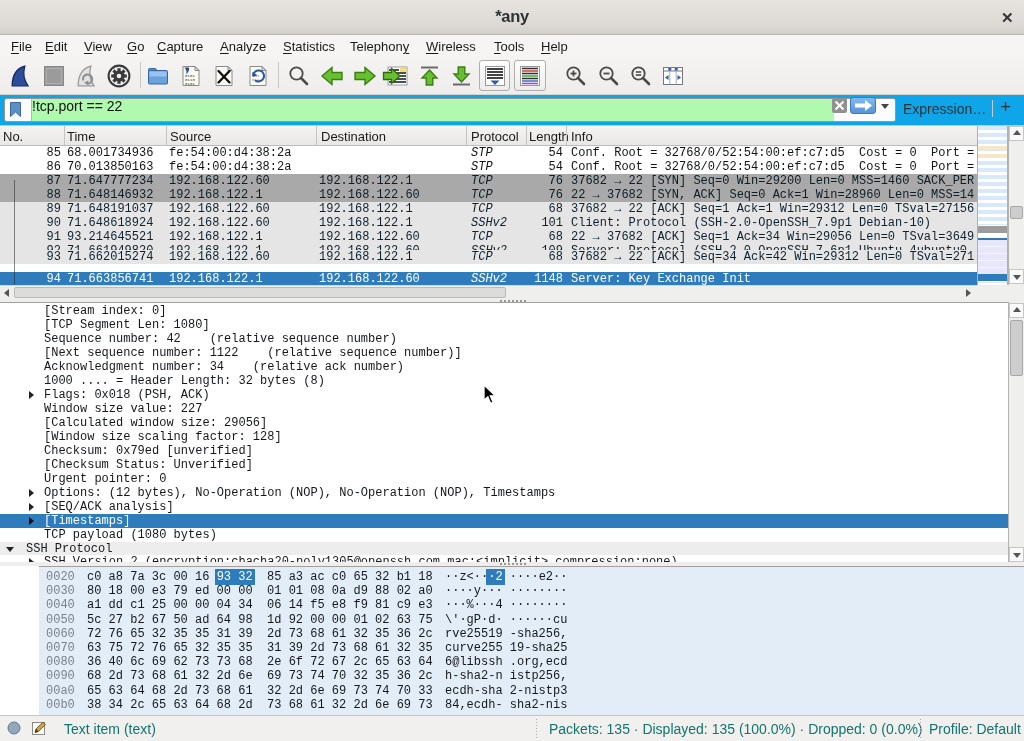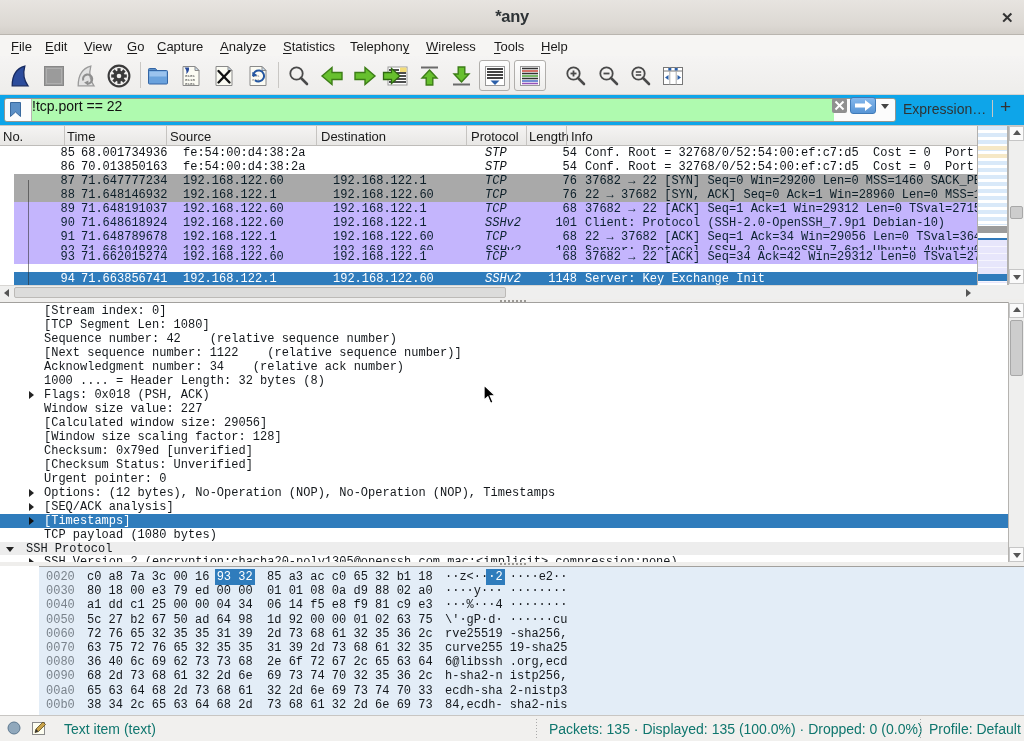--- a/index.html
+++ b/index.html
@@ -29,33 +29,33 @@
 #fgo{left:850px;top:2px;width:26px;height:17px;background:linear-gradient(#85b8ec,#5795d6);border:1px solid #3f7ab8;border-radius:3px;box-sizing:border-box;}
 #fcaret{left:881px;top:9px;width:0;height:0;border:4px solid transparent;border-top:5px solid #444;}
 #fexpr{left:903px;top:6px;font-size:14px;color:#2e3436;}
 #fsep{left:992px;top:5px;width:1px;height:17px;background:#c9c7c4;}
 #fplus{left:1000px;top:1px;font-size:19px;color:#333;font-weight:400;}
 
 #plheader{left:0;top:126px;width:977px;height:20px;background:linear-gradient(#f5f4f3,#e8e7e5);
   border-bottom:1px solid #bebcb9;box-sizing:border-box;}
 #plheader span{position:absolute;top:3px;font-size:13px;color:#1a1a1a;}
 .hsep{position:absolute;top:0;width:1px;height:19px;background:#c6c4c1;}
-#plrows{left:0;top:146px;width:977px;height:140px;margin-left:14px;}
+#plrows{left:0;top:146px;width:977px;height:140px;}
 .prow{position:absolute;left:0;width:977px;height:14px;font-size:12px;line-height:14px;white-space:pre;}
 .prow span{position:absolute;font-family:"Liberation Mono",monospace;}
 .prow .no{left:0;width:61px;text-align:right;}
 .prow .tm{left:67px;}
 .prow .sr{left:169px;}
 .prow .ds{left:319px;}
 .prow .pr{left:471px;font-style:italic;}
 .prow .ln{left:505px;width:58px;text-align:right;}
 .prow .in{left:571px;width:404px;overflow:hidden;}
 .rw{background:#fff;color:#101418;}
 .rg{background:#a9a9a9;color:#0c1e28;}
-.rl{background:#c4b5fd;color:#0c2231;padding-left:42px;}
+.rl{background:#e5e5e5;color:#0c2231;padding-left:42px;}
 .rs{background:#2f7cbc;color:#fff;}
 
 #minimap{left:977px;top:126px;width:31px;height:159px;border-left:1px solid #b2b0ad;border-right:1px solid #b2b0ad;box-sizing:border-box;background:#fff;}
 .sb{background:#efefee;}
 .sbtn{position:absolute;background:#fafafa;border:1px solid #c6c6c6;box-sizing:border-box;}
 .tri{position:absolute;width:0;height:0;border:4px solid transparent;}
 .thumb{position:absolute;background:#cdcdcd;border:1px solid #a8a8a8;border-radius:2px;box-sizing:border-box;}
 
 #details{left:0;top:302px;width:1008px;height:260px;background:#fff;border-top:1px solid #a2a09d;box-sizing:border-box;overflow:hidden;}
 .dline{position:absolute;left:0;width:1008px;height:14px;font-size:12px;line-height:14px;color:#14181c;white-space:pre;}
@@ -294,21 +294,21 @@
     <div class="hsep" style="left:566px"></div>
   </div>
 
   <div class="abs" id="plrows">
     <div class="prow rw" style="top:0px"><span class="no">85</span><span class="tm">68.001734936</span><span class="sr">fe:54:00:d4:38:2a</span><span class="pr">STP</span><span class="ln">54</span><span class="in">Conf. Root = 32768/0/52:54:00:ef:c7:d5  Cost = 0  Port = 0x8005</span></div>
     <div class="prow rw" style="top:14px"><span class="no">86</span><span class="tm">70.013850163</span><span class="sr">fe:54:00:d4:38:2a</span><span class="pr">STP</span><span class="ln">54</span><span class="in">Conf. Root = 32768/0/52:54:00:ef:c7:d5  Cost = 0  Port = 0x8005</span></div>
     <div class="prow rg" style="top:28px"><span class="no">87</span><span class="tm">71.647777234</span><span class="sr">192.168.122.60</span><span class="ds">192.168.122.1</span><span class="pr">TCP</span><span class="ln">76</span><span class="in">37682 → 22 [SYN] Seq=0 Win=29200 Len=0 MSS=1460 SACK_PERM=1</span></div>
     <div class="prow rg" style="top:42px"><span class="no">88</span><span class="tm">71.648146932</span><span class="sr">192.168.122.1</span><span class="ds">192.168.122.60</span><span class="pr">TCP</span><span class="ln">76</span><span class="in">22 → 37682 [SYN, ACK] Seq=0 Ack=1 Win=28960 Len=0 MSS=1460</span></div>
     <div class="prow rl" style="top:56px"><span class="no">89</span><span class="tm">71.648191037</span><span class="sr">192.168.122.60</span><span class="ds">192.168.122.1</span><span class="pr">TCP</span><span class="ln">68</span><span class="in">37682 → 22 [ACK] Seq=1 Ack=1 Win=29312 Len=0 TSval=2715660</span></div>
     <div class="prow rl" style="top:70px"><span class="no">90</span><span class="tm">71.648618924</span><span class="sr">192.168.122.60</span><span class="ds">192.168.122.1</span><span class="pr">SSHv2</span><span class="ln">101</span><span class="in">Client: Protocol (SSH-2.0-OpenSSH_7.9p1 Debian-10)</span></div>
-    <div class="prow rl" style="top:84px"><span class="no">91</span><span class="tm">71.648789678</span><span class="sr">192.168.122.1</span><span class="ds">192.168.122.60</span><span class="pr">TCP</span><span class="ln">68</span><span class="in">22 → 37682 [ACK] Seq=1 Ack=34 Win=29056 Len=0 TSval=36495</span></div>
+    <div class="prow rl" style="top:84px"><span class="no">91</span><span class="tm">93.214645521</span><span class="sr">192.168.122.1</span><span class="ds">192.168.122.60</span><span class="pr">TCP</span><span class="ln">68</span><span class="in">22 → 37682 [ACK] Seq=1 Ack=34 Win=29056 Len=0 TSval=36495</span></div>
     <div class="prow rl" style="top:98px"><span class="no">92</span><span class="tm">71.661949820</span><span class="sr">192.168.122.1</span><span class="ds">192.168.122.60</span><span class="pr">SSHv2</span><span class="ln">109</span><span class="in">Server: Protocol (SSH-2.0-OpenSSH_7.6p1 Ubuntu-4ubuntu0.3</span></div>
     <div class="prow rl" style="top:104px"><span class="no">93</span><span class="tm">71.662015274</span><span class="sr">192.168.122.60</span><span class="ds">192.168.122.1</span><span class="pr">TCP</span><span class="ln">68</span><span class="in">37682 → 22 [ACK] Seq=34 Ack=42 Win=29312 Len=0 TSval=2715</span></div>
     <div class="prow rs" style="top:126px"><span class="no">94</span><span class="tm">71.663856741</span><span class="sr">192.168.122.1</span><span class="ds">192.168.122.60</span><span class="pr">SSHv2</span><span class="ln">1148</span><span class="in">Server: Key Exchange Init</span></div>
     <div class="abs" style="left:14px;top:34px;width:1px;height:106px;background:rgba(40,40,40,0.55)"></div>
   </div>
   <div class="abs" id="minimap">
     <div class="abs" style="left:0;top:0;width:29px;height:99px;background:repeating-linear-gradient(180deg,#d9e9f9 0 4px,#fff 4px 7px)"></div>
     <div class="abs" style="left:0;top:20px;width:29px;height:4px;background:#f6e8c6"></div>
     <div class="abs" style="left:0;top:28px;width:29px;height:4px;background:#f6e8c6"></div>
     <div class="abs" style="left:0;top:99px;width:29px;height:1px;background:#fff"></div>

